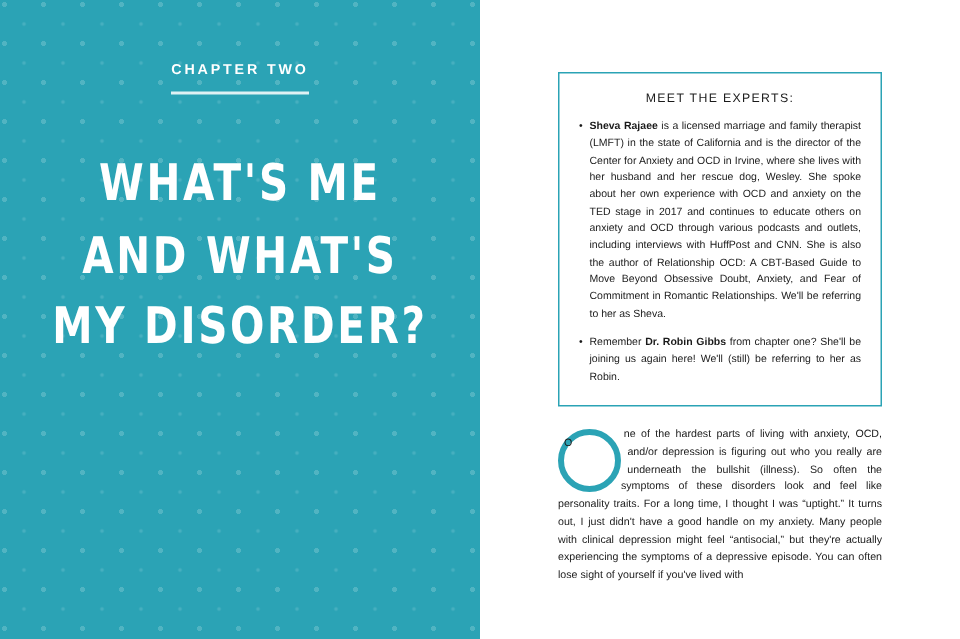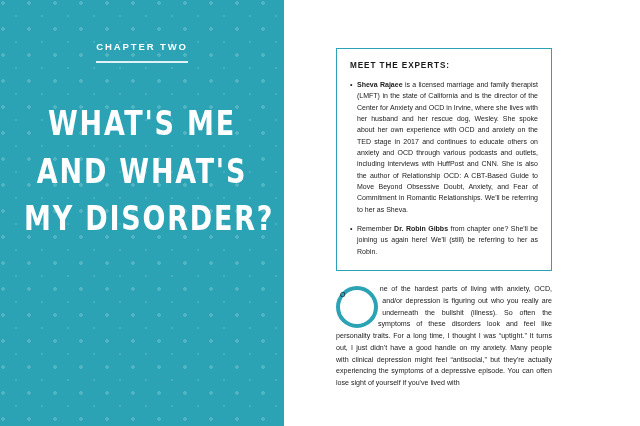--- a/index.html
+++ b/index.html
@@ -15,21 +15,21 @@
   }
   .spread {
     position: relative;
     width: 640px;
     height: 426px;
     display: flex;
   }
   
   .left-page {
     position: relative;
-    width: 284px;
+    width: 320px;
     height: 426px;
     background: #2ba3b5;
     overflow: hidden;
   }
   .dot-pattern {
     position: absolute;
     inset: 0;
     background-image:
       radial-gradient(circle at 3px 3px, rgba(255,255,255,0.18) 1.6px, transparent 1.8px),
       radial-gradient(circle at 3px 3px, rgba(255,255,255,0.13) 1.2px, transparent 1.4px);
@@ -87,22 +87,23 @@
   .experts-box {
     position: absolute;
     top: 48px;
     left: 52px;
     width: 216px;
     border: 1.6px solid #2ba3b5;
     box-sizing: border-box;
     padding: 12px 13px 13px 13px;
   }
   .experts-heading {
+    text-align: center;
     font-size: 8.2px;
-    font-weight: bold;
+    font-weight: normal;
     letter-spacing: 0.9px;
     color: #1a1a1a;
     margin-bottom: 9px;
   }
   .expert-item {
     position: relative;
     padding-left: 7px;
     font-size: 7px;
     line-height: 1.62;
     color: #1a1a1a;

